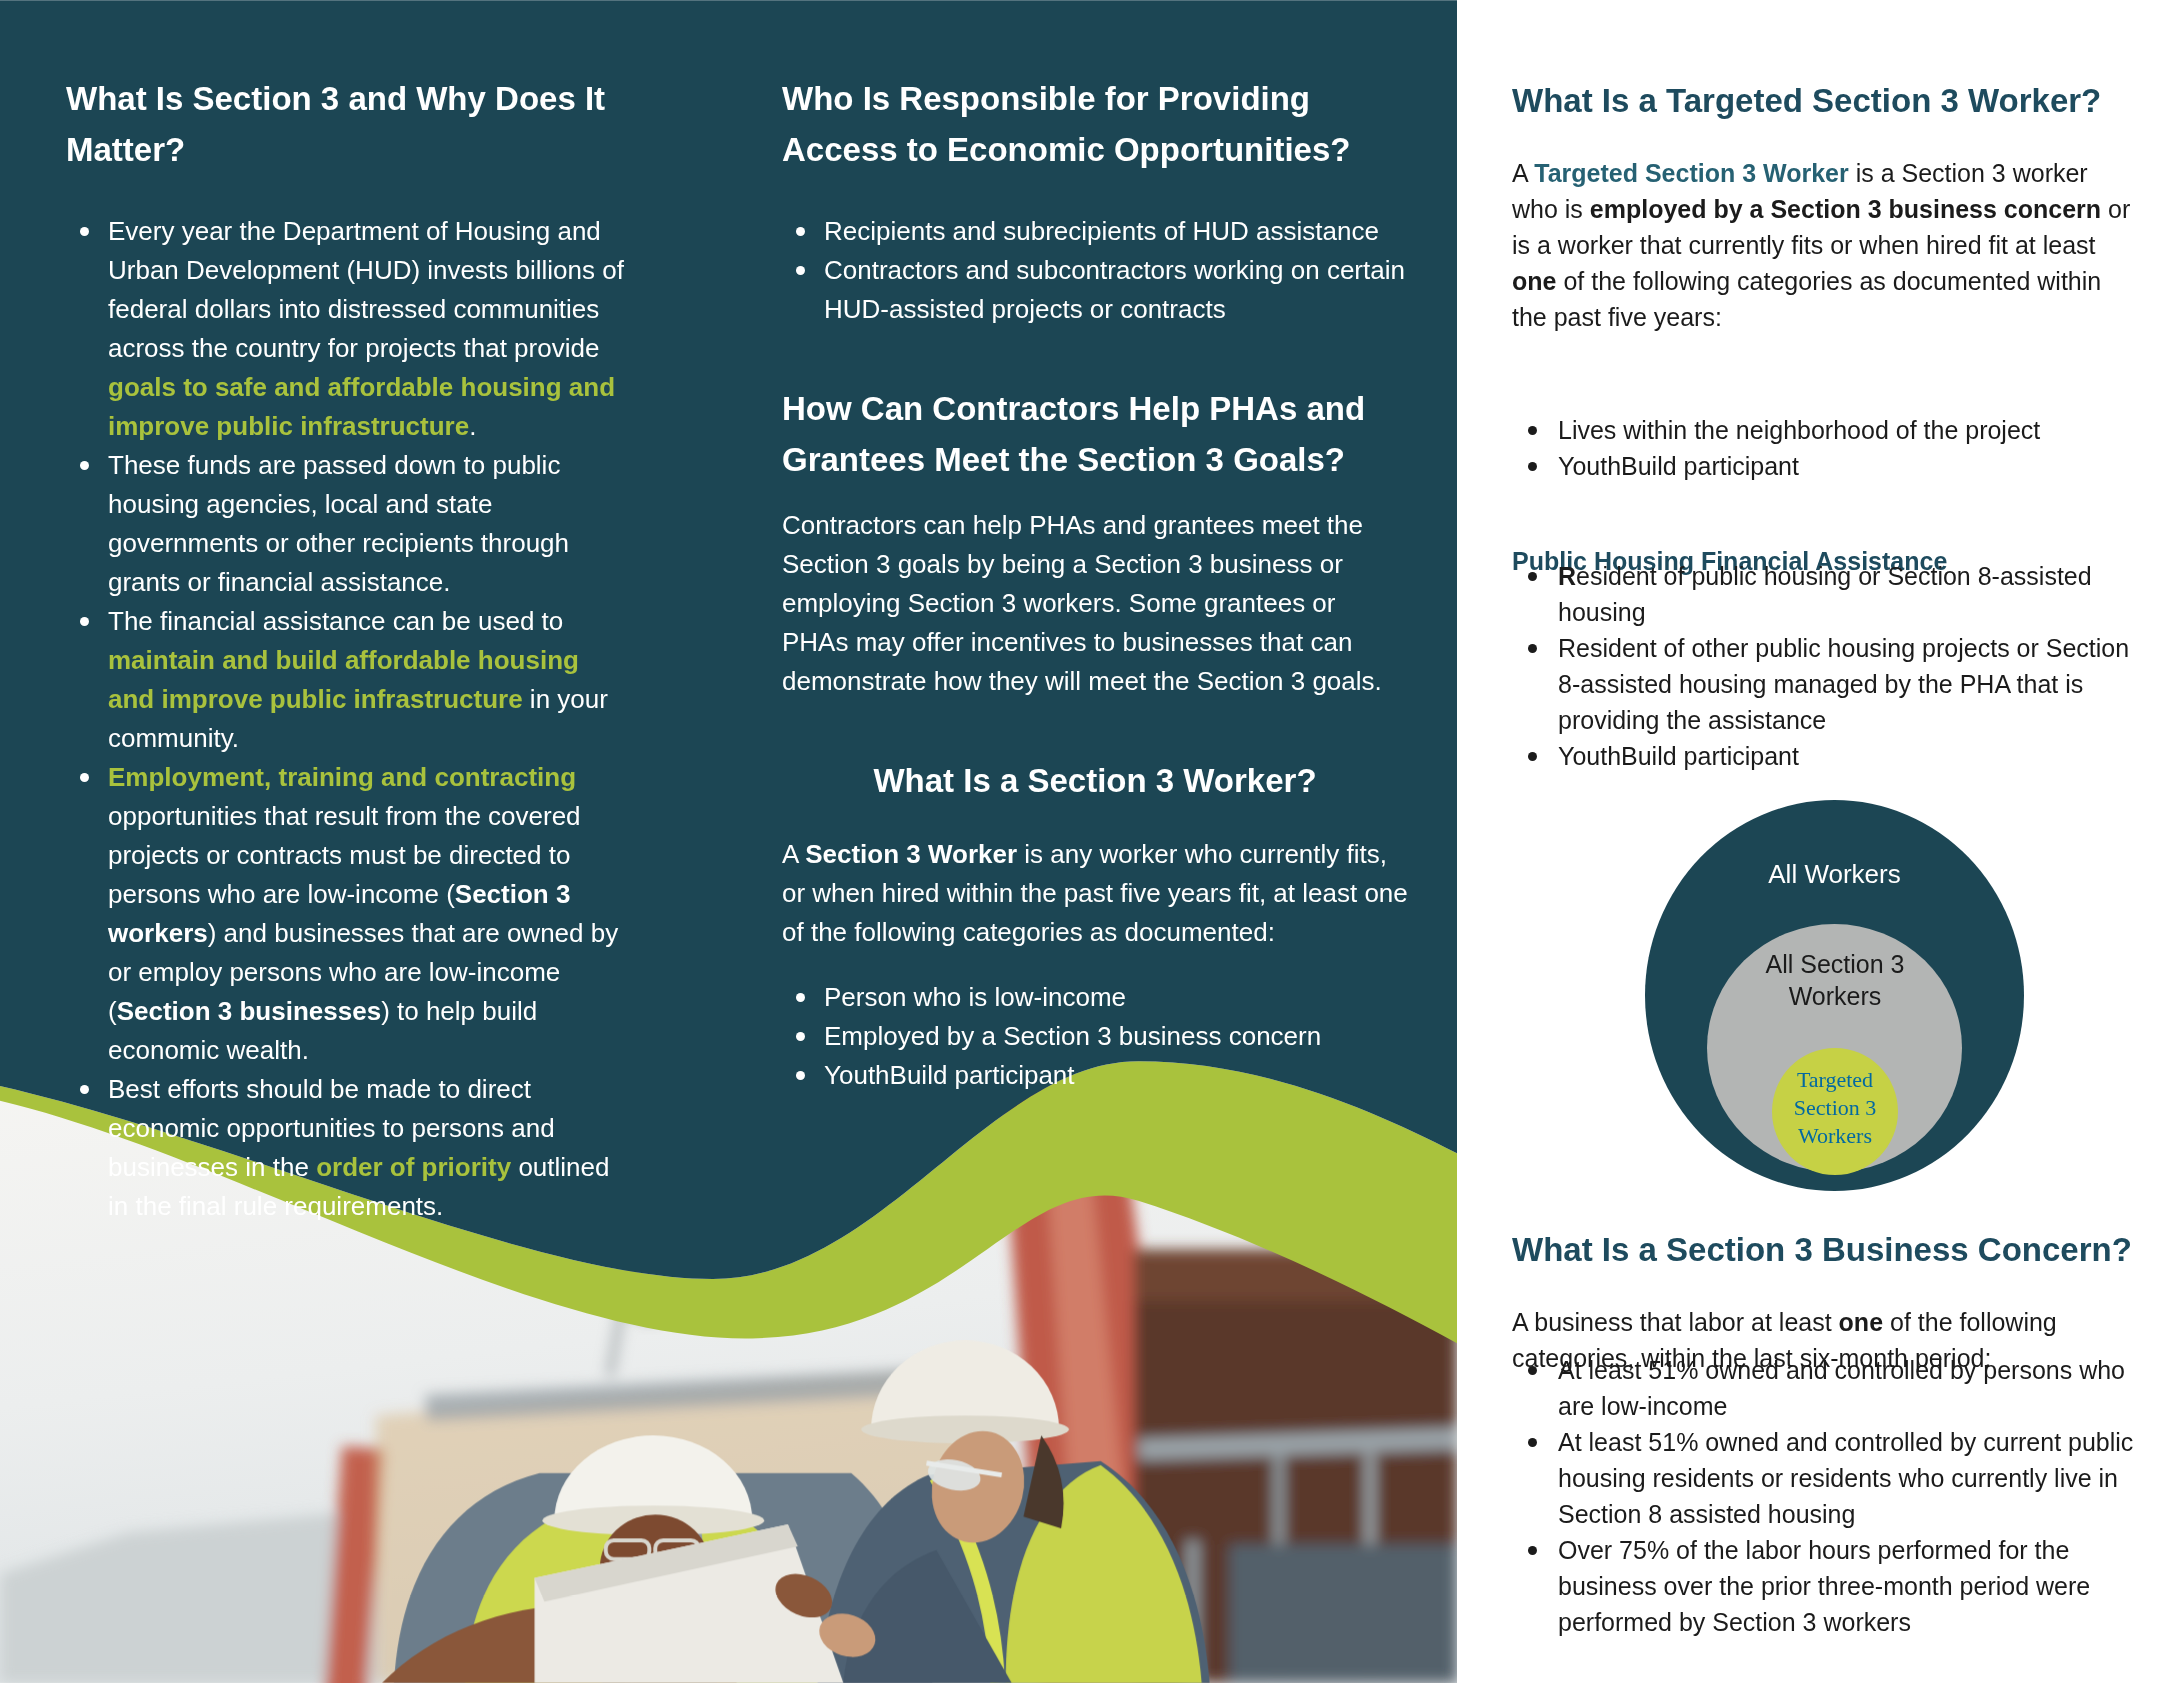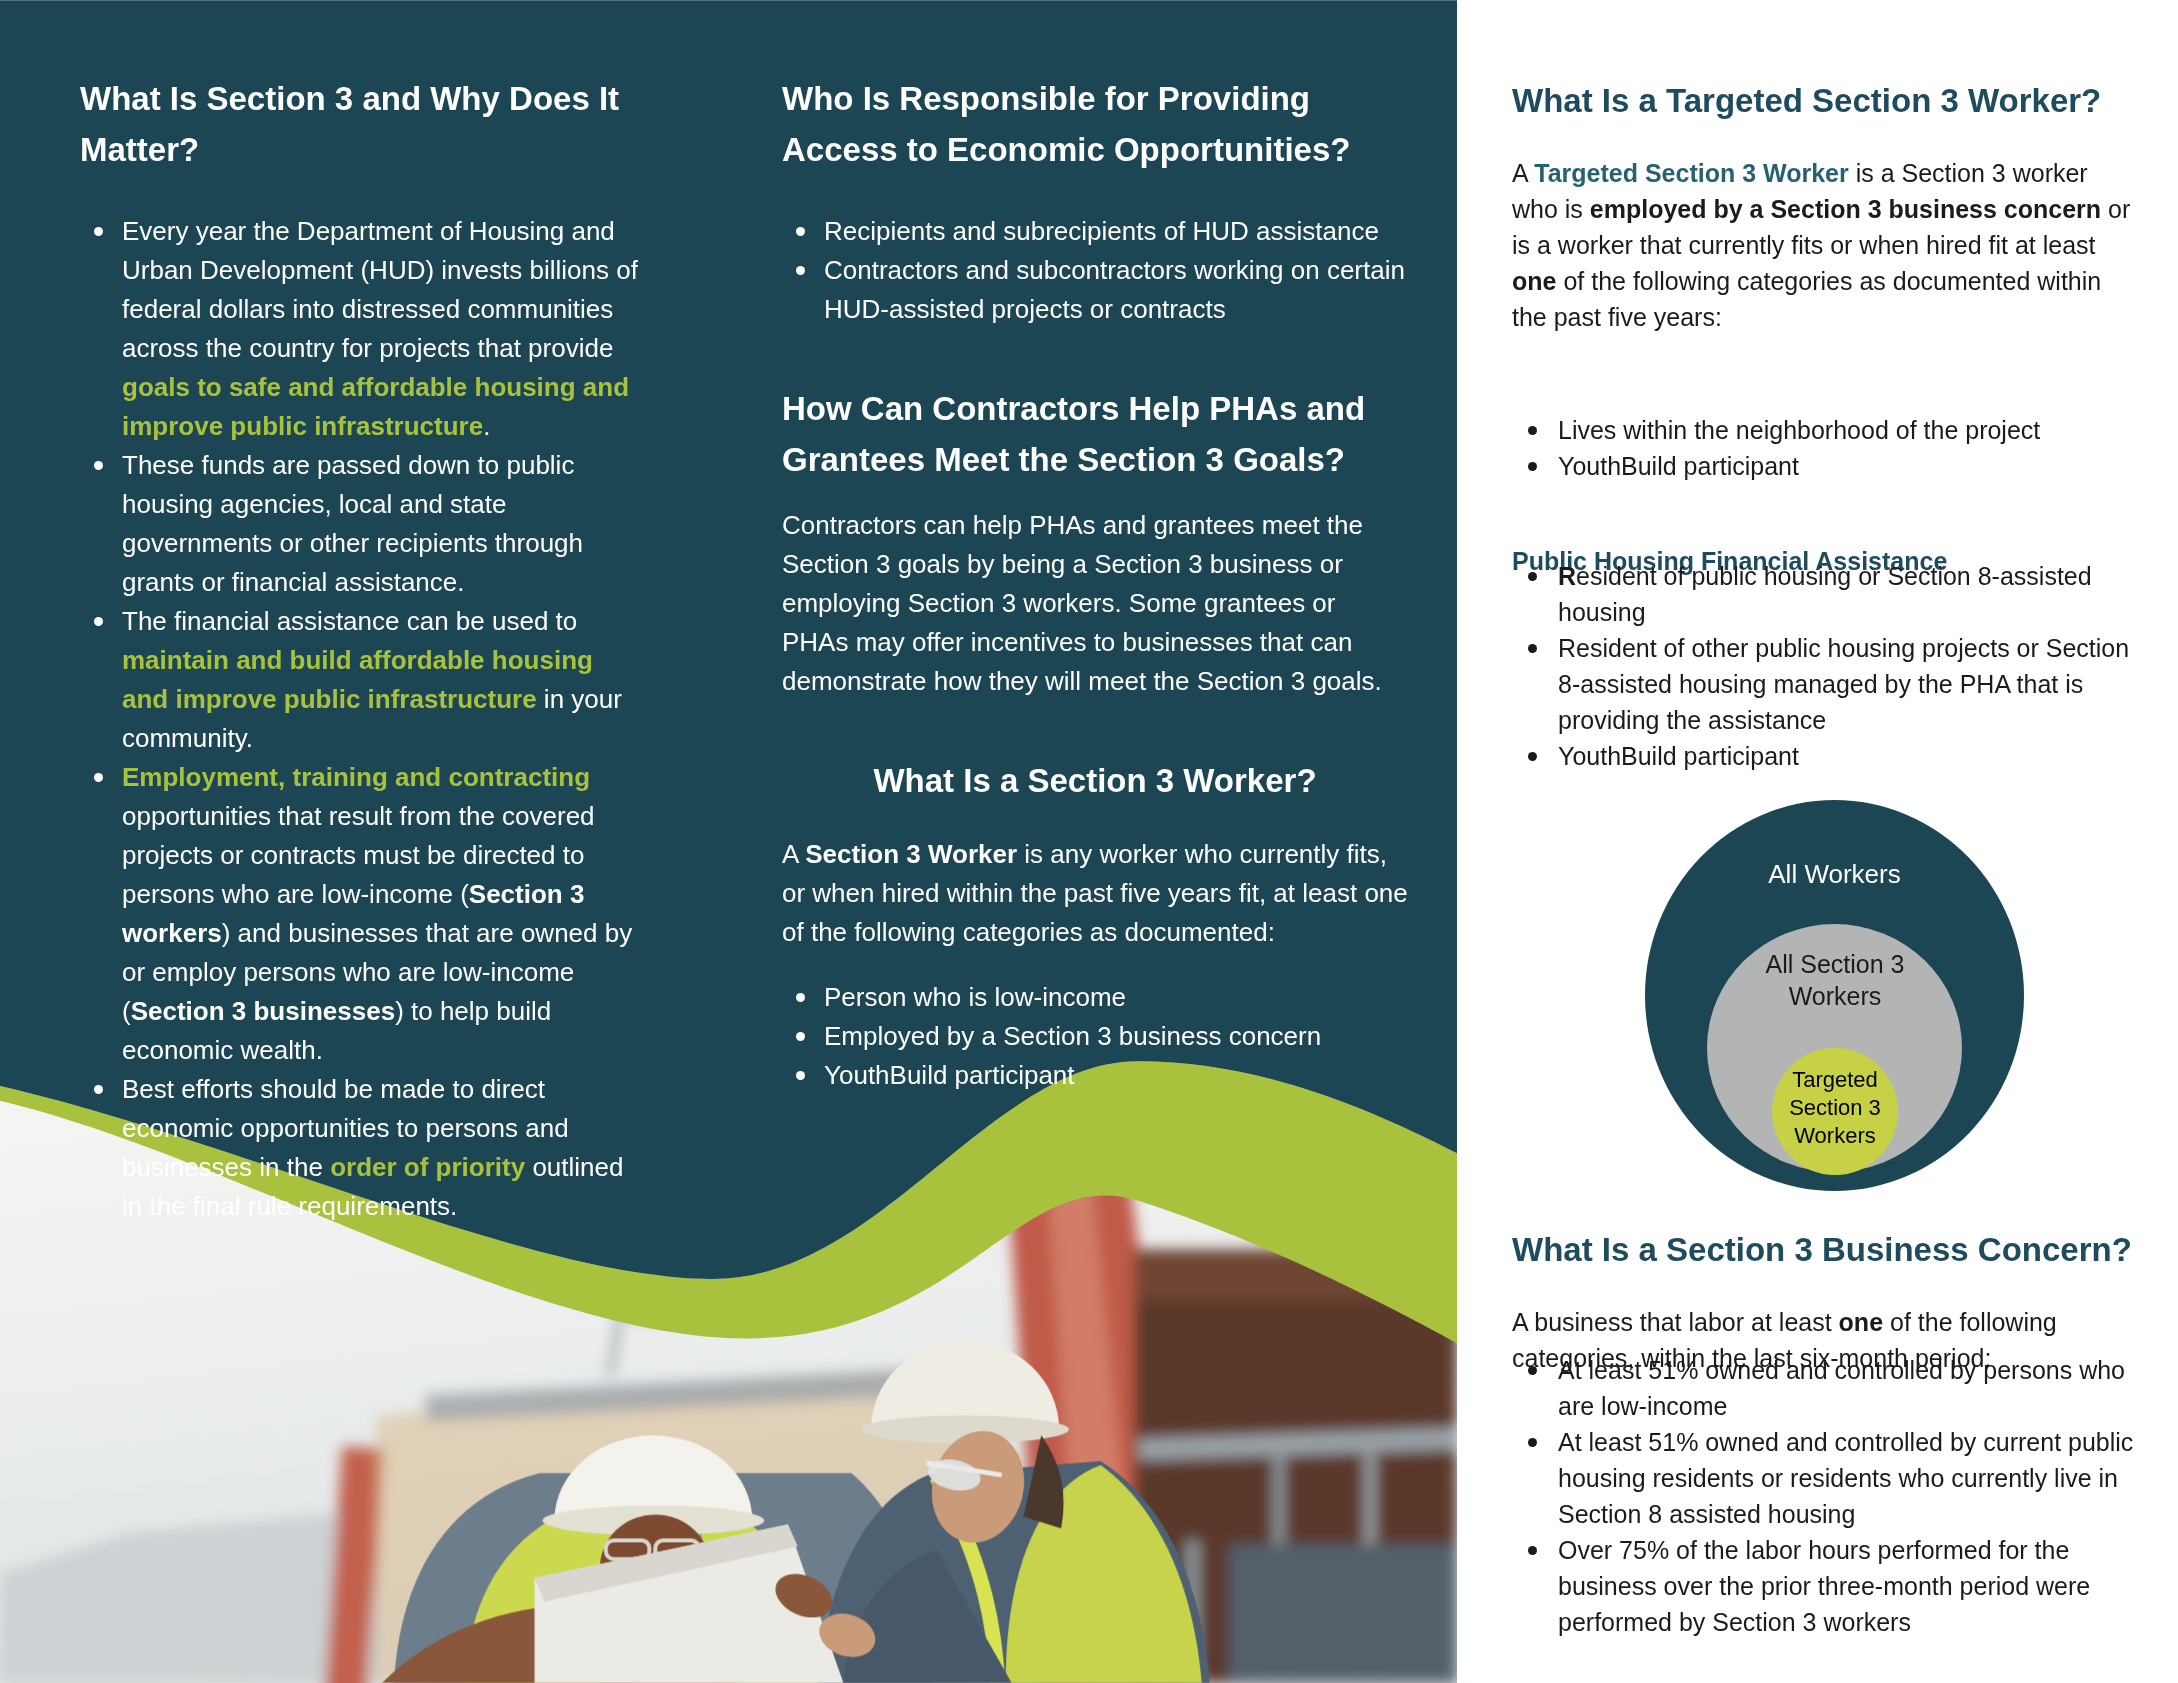--- a/index.html
+++ b/index.html
@@ -2,21 +2,21 @@
 <html><head>
 <meta charset="utf-8">
 <style>
   html,body{margin:0;padding:0;background:#ffffff;}
   .page{position:relative;width:2178px;height:1683px;overflow:hidden;
         font-family:"Liberation Sans","DejaVu Sans",sans-serif;background:#ffffff;}
   .art{position:absolute;left:0;top:0;display:block;}
 
   
   .panel{position:absolute;color:#ffffff;}
-  .panel-left{left:80px;top:73px;width:594px;}
+  .panel-left{left:66px;top:73px;width:594px;}
   .panel-middle{left:782px;top:73px;width:626px;}
   .panel-h{margin:0;font-size:33px;font-weight:bold;line-height:51px;color:#ffffff;}
   .blist{list-style:none;margin:0;padding:0;font-size:26px;line-height:39px;}
   .blist li{position:relative;padding-left:42px;}
   .blist li::before{content:"";position:absolute;left:14px;top:15px;width:9px;height:9px;
                     border-radius:50%;background:currentColor;}
   .panel-left .blist{margin-top:37px;width:566px;}
   .hl{color:#a9c23d;font-weight:bold;}
   .bw{font-weight:bold;}
   .m-bullets{margin-top:37px;}
@@ -50,21 +50,21 @@
   .diagram{position:absolute;left:188px;top:800px;width:379px;height:393px;}
   .circle{position:absolute;border-radius:50%;}
   .c-outer{left:0;top:0;width:379px;height:391px;background:#1c4654;}
   .c-outer-label{position:absolute;left:0;top:59px;width:100%;text-align:center;
                  color:#ffffff;font-size:26px;}
   .c-mid{left:62px;top:124px;width:255px;height:248px;background:#b3b5b4;}
   .c-mid-label{position:absolute;left:29px;top:24px;width:198px;text-align:center;
                color:#1b1b1b;font-size:25px;line-height:32px;}
   .c-inner{left:127px;top:248px;width:126px;height:127px;background:#c6d145;}
   .c-inner-label{position:absolute;left:0;top:18px;width:100%;text-align:center;
-                 color:#000000;font-size:22px;line-height:28px;}
+                 color:#0369a1;font-size:22px;line-height:28px;font-family:Liberation Serif, serif;}
 </style>
 </head>
 <body>
 
 <div class="page">
 
   <svg class="art" width="1457" height="1683" viewBox="0 0 1472 1700" aria-hidden="true">
     <defs>
       <linearGradient id="skyg" x1="0" y1="0" x2="0.25" y2="1">
         <stop offset="0" stop-color="#f7f6f3"></stop>

